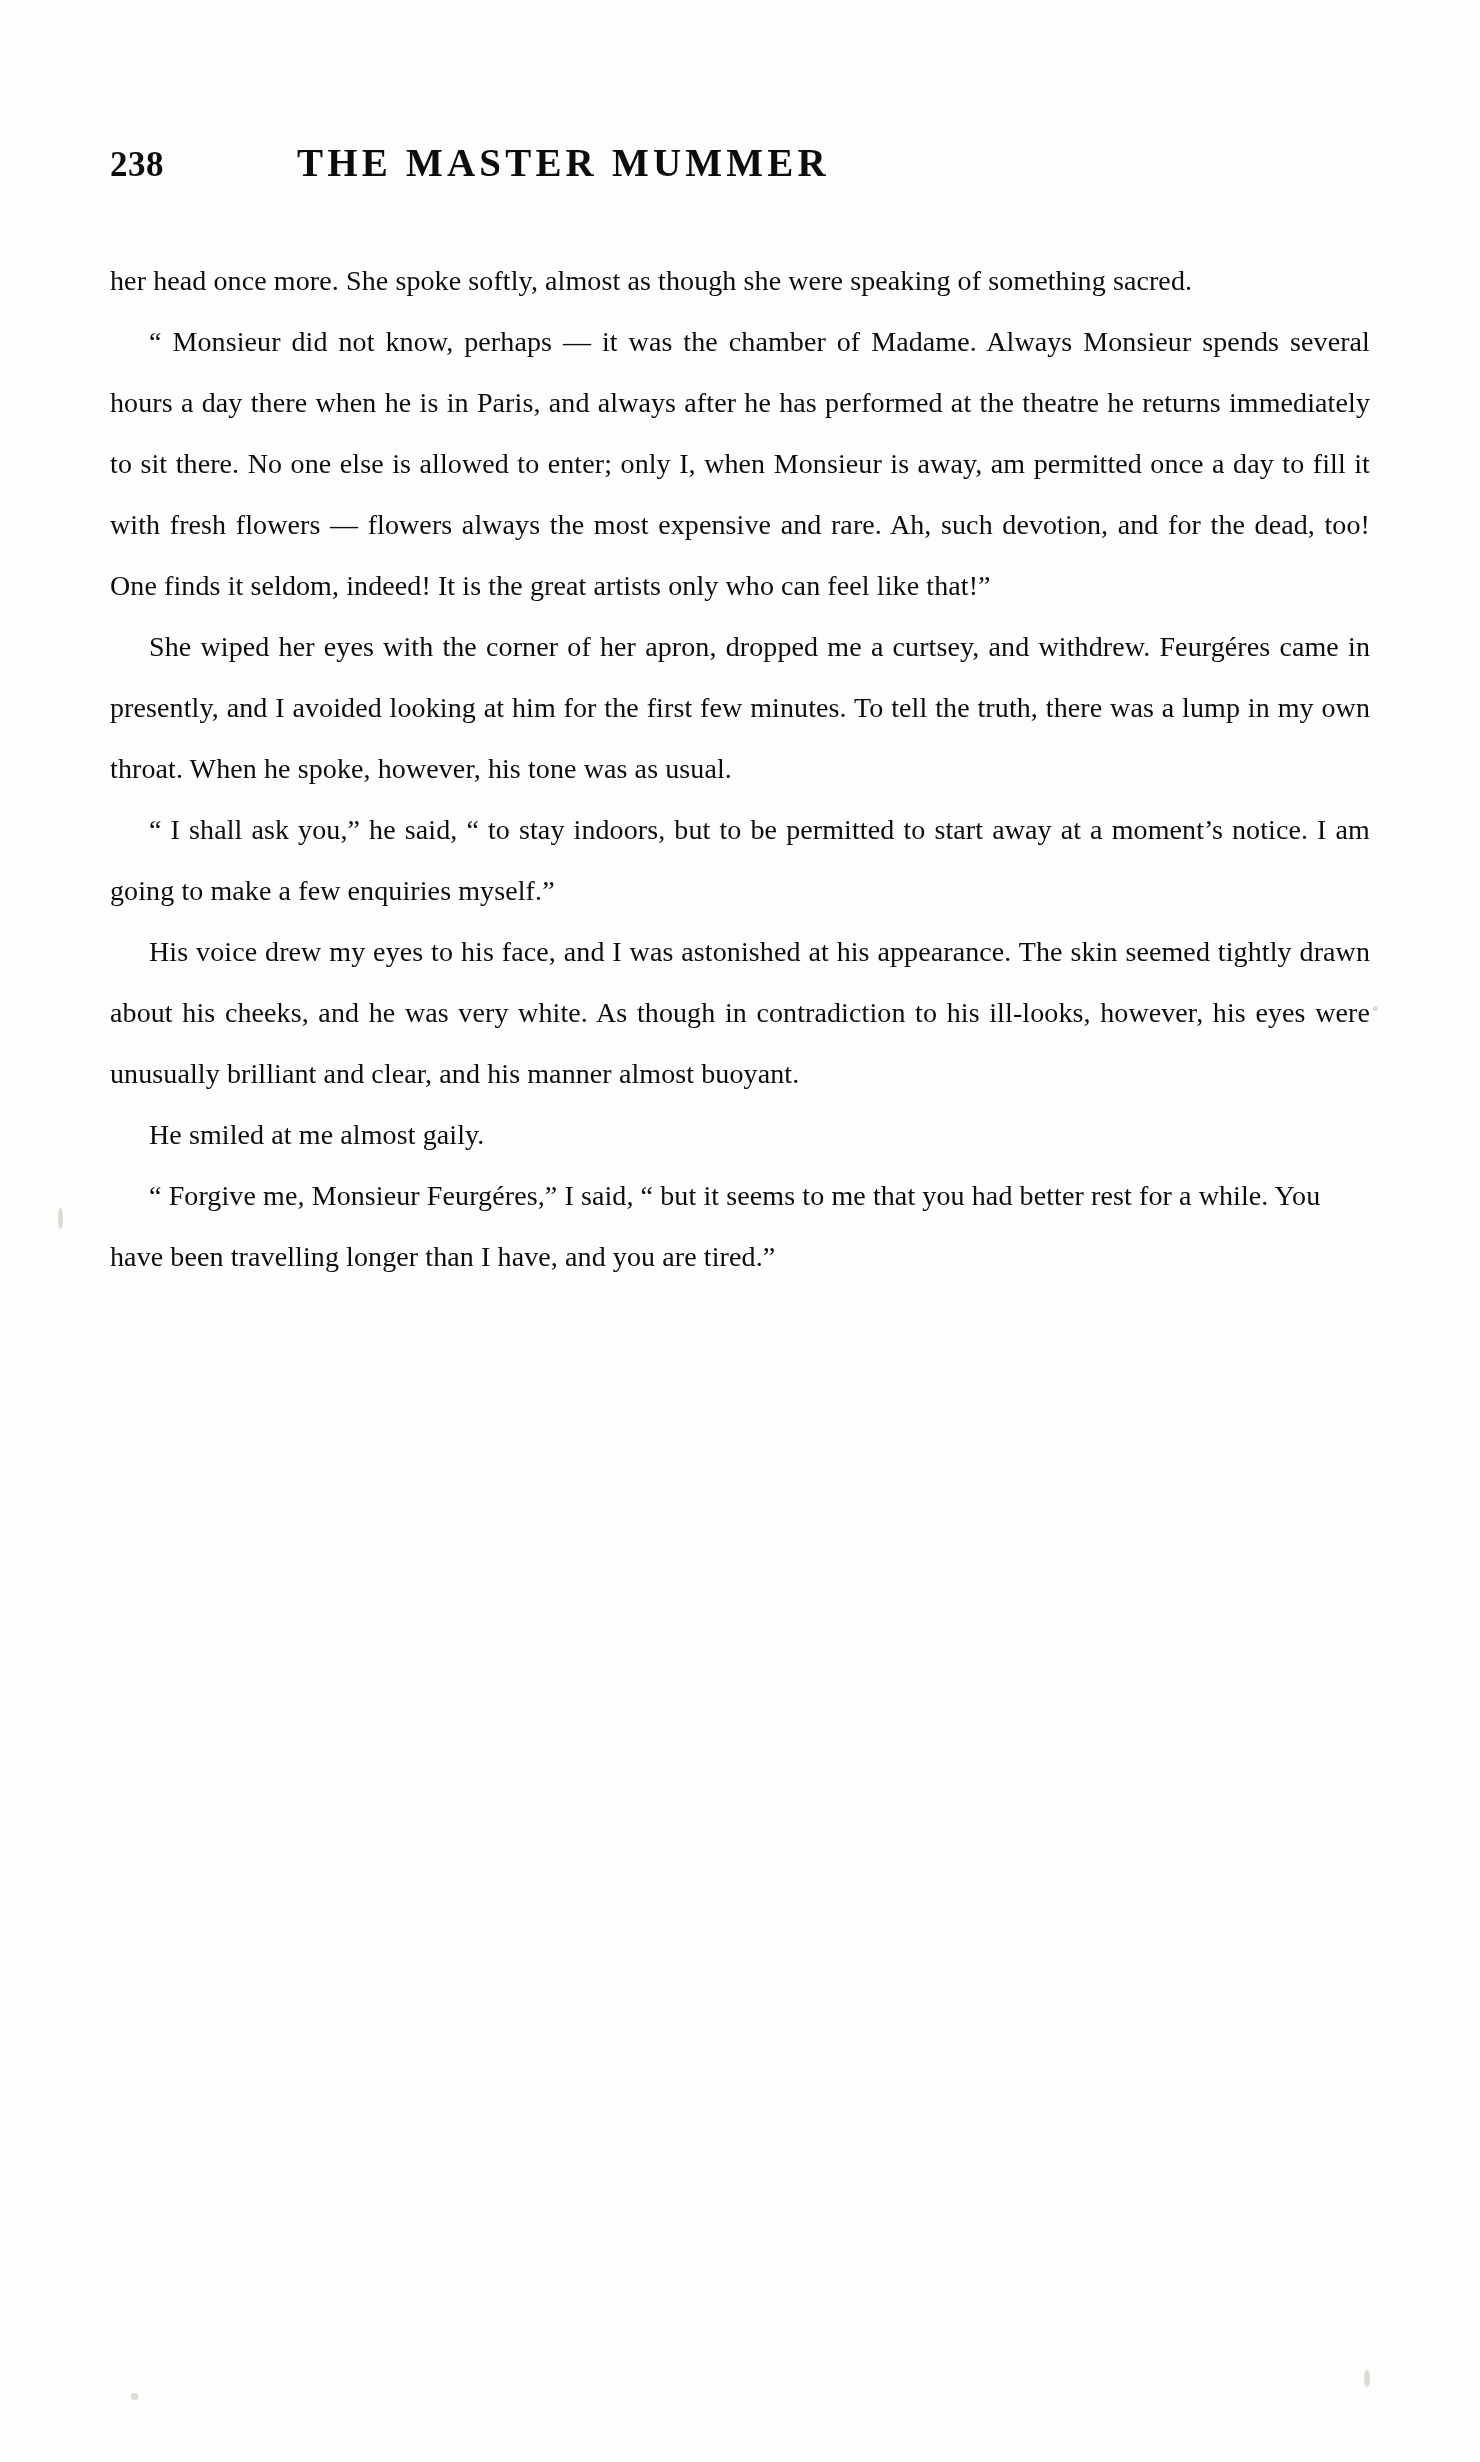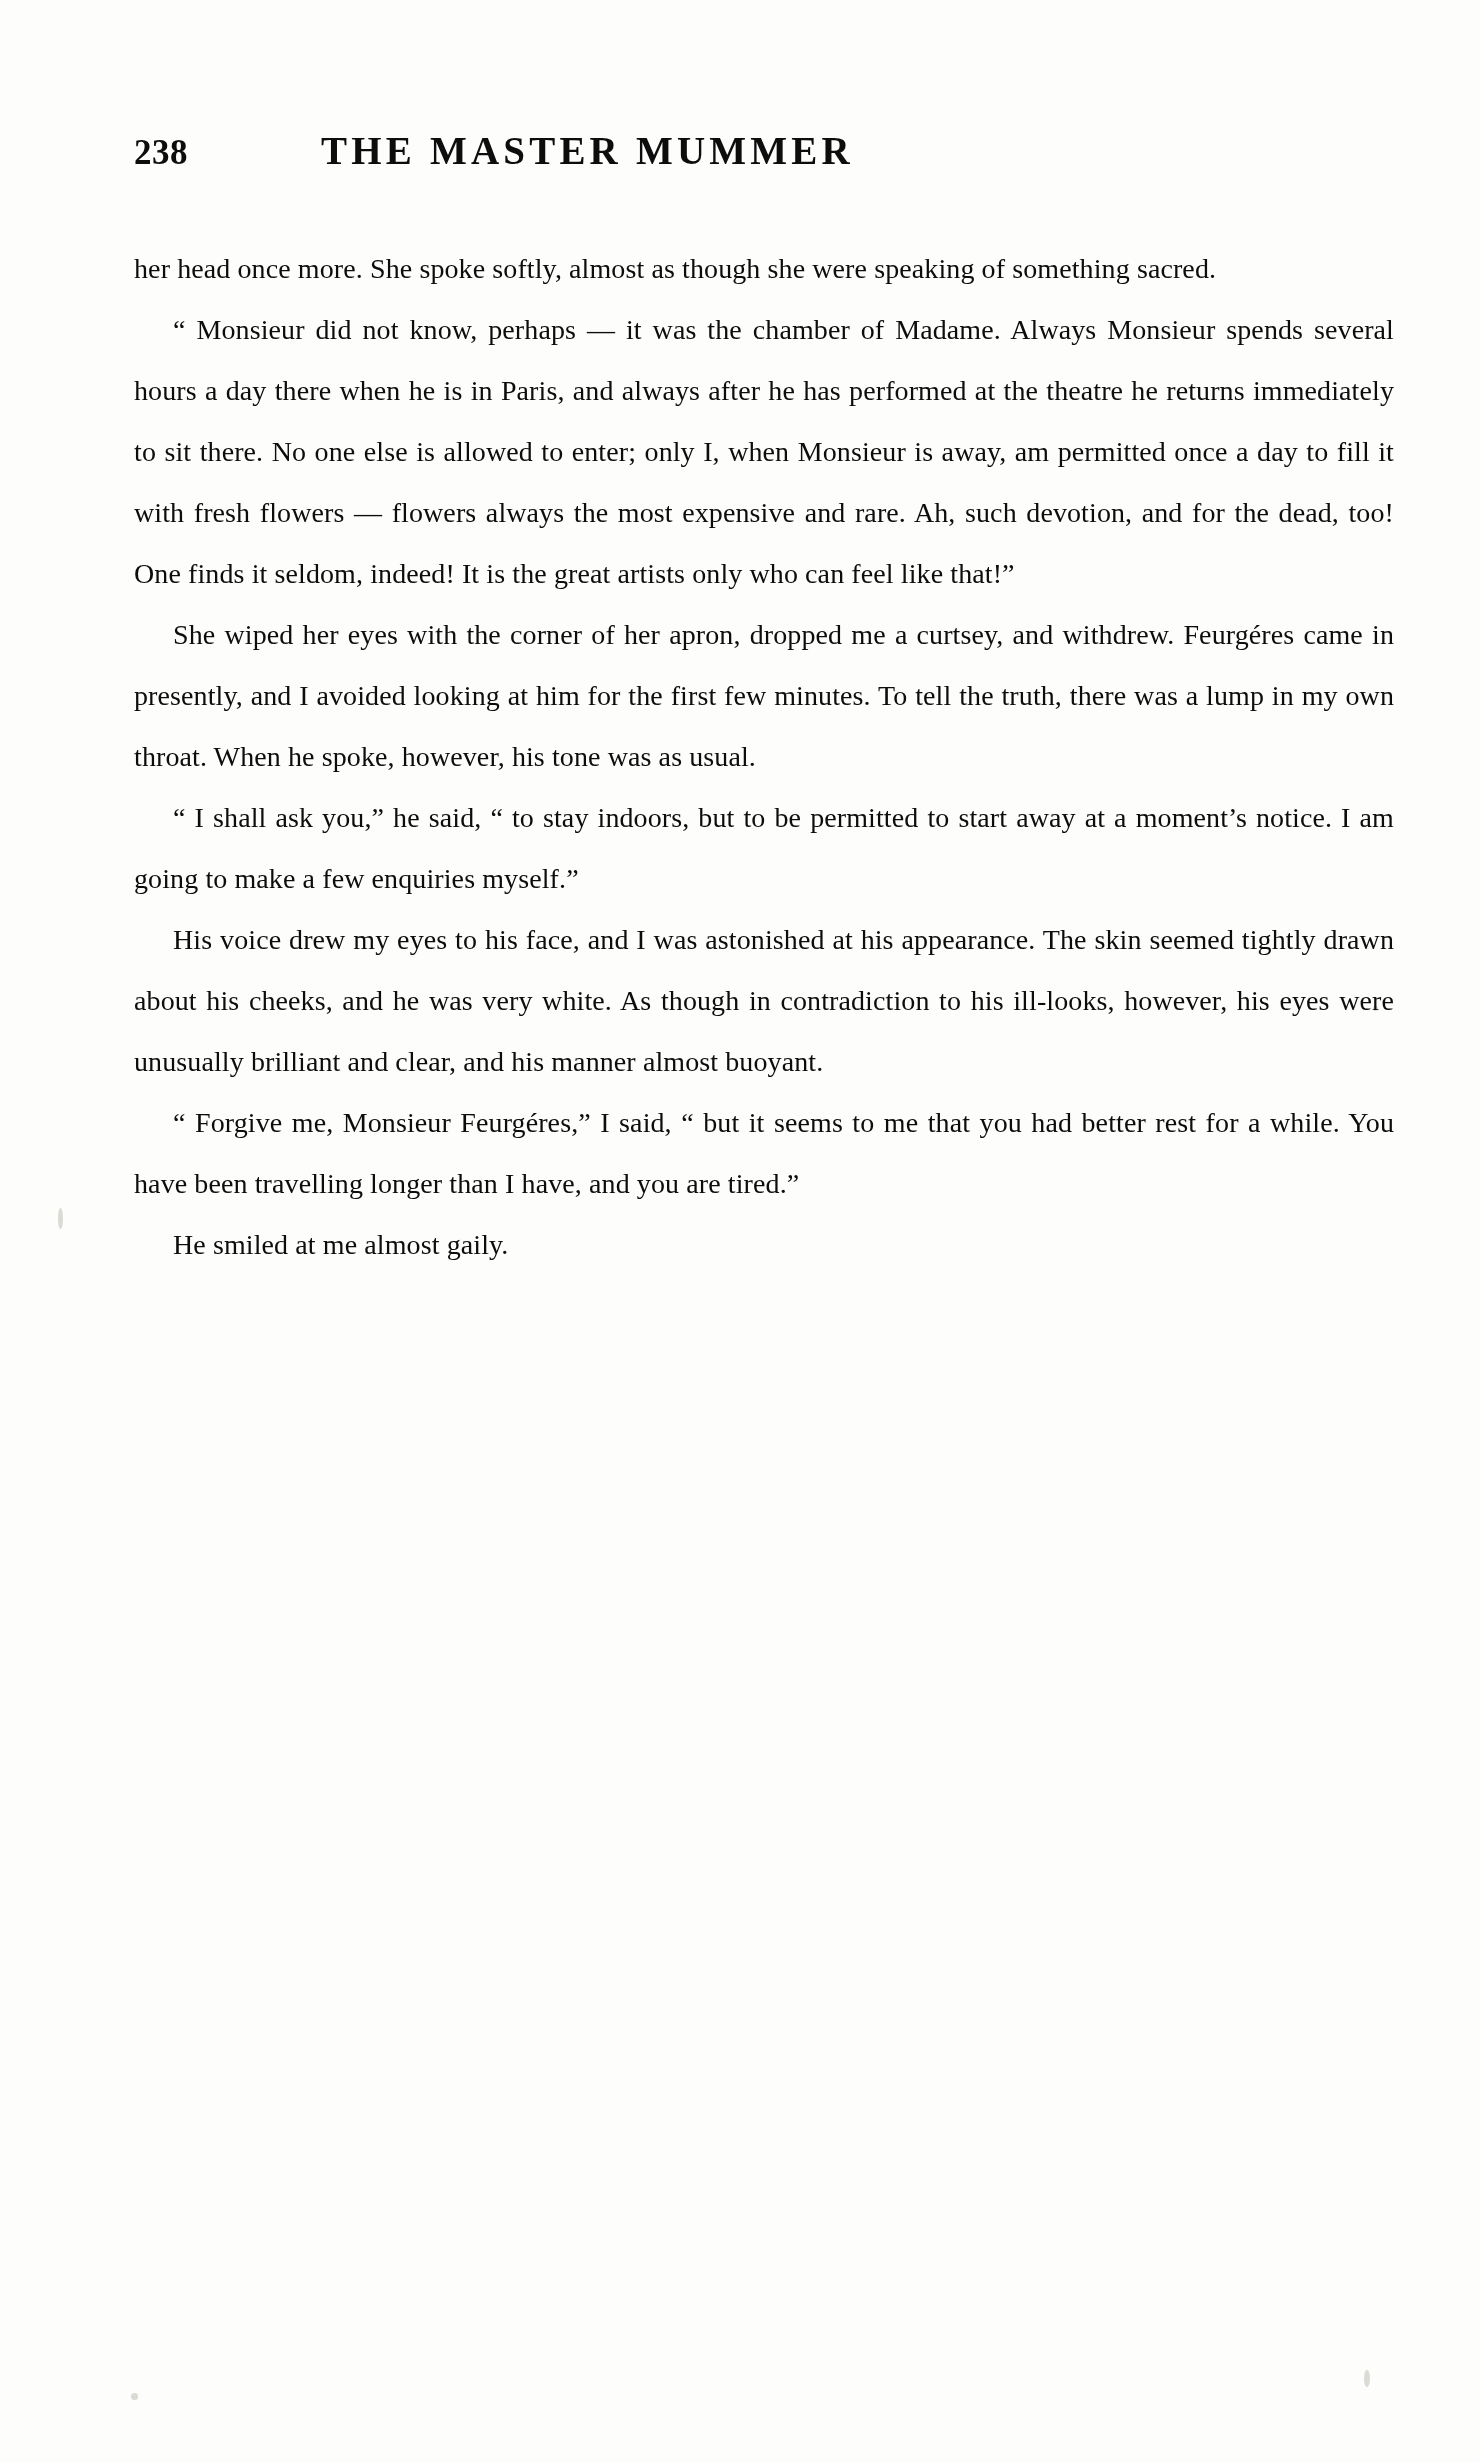--- a/index.html
+++ b/index.html
@@ -16,23 +16,22 @@
   }
   .page {
     position: relative;
     width: 1481px;
     height: 2462px;
     background: #fdfdfc;
   }
   .page-inner {
     position: absolute;
     left: 110px;
-    top: 128px;
+    top: 140px;
     width: 1260px;
-    margin-left: 24px;
   }
   
   .running-head {
     display: flex;
     align-items: baseline;
     height: 56px;
     margin-bottom: 54px;
   }
   .folio {
     font-size: 35px;
@@ -90,19 +89,19 @@
       <span class="folio">238</span>
       <span class="head-title">THE MASTER MUMMER</span>
     </div>
 
     <div class="body-text">
       <p>her head once more.  She spoke softly, almost as though she were speaking of something sacred.</p>
       <p class="indent">“ Monsieur did not know, perhaps — it was the chamber of Madame.  Always Monsieur spends several hours a day there when he is in Paris, and always after he has performed at the theatre he returns immediately to sit there.  No one else is allowed to enter; only I, when Monsieur is away, am permitted once a day to fill it with fresh flowers — flowers always the most expensive and rare.  Ah, such devotion, and for the dead, too!  One finds it seldom, indeed!  It is the great artists only who can feel like that!”</p>
       <p class="indent">She wiped her eyes with the corner of her apron, dropped me a curtsey, and withdrew.  Feurgéres came in presently, and I avoided looking at him for the first few minutes.  To tell the truth, there was a lump in my own throat.  When he spoke, however, his tone was as usual.</p>
       <p class="indent">“ I shall ask you,” he said, “ to stay indoors, but to be permitted to start away at a moment’s notice. I am going to make a few enquiries myself.”</p>
       <p class="indent">His voice drew my eyes to his face, and I was astonished at his appearance.  The skin seemed tightly drawn about his cheeks, and he was very white.  As though in contradiction to his ill-looks, however, his eyes were unusually brilliant and clear, and his manner almost buoyant.</p>
+      <p class="indent">He smiled at me almost gaily.</p>
       <p class="indent">“ Forgive me, Monsieur Feurgéres,” I said, “ but it seems to me that you had better rest for a while. You have been travelling longer than I have, and you are tired.”</p>
-      <p class="indent">He smiled at me almost gaily.</p>
     </div>
 
   </div>
 </div>
 
 
 </body></html>

